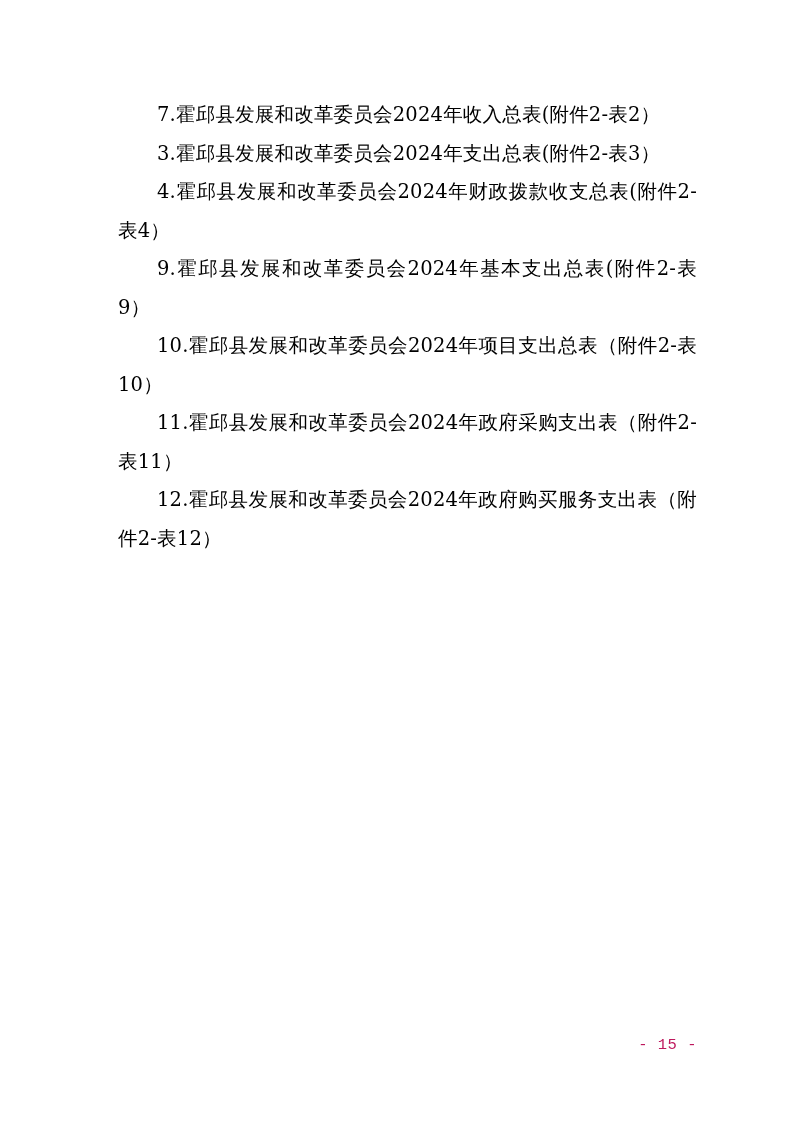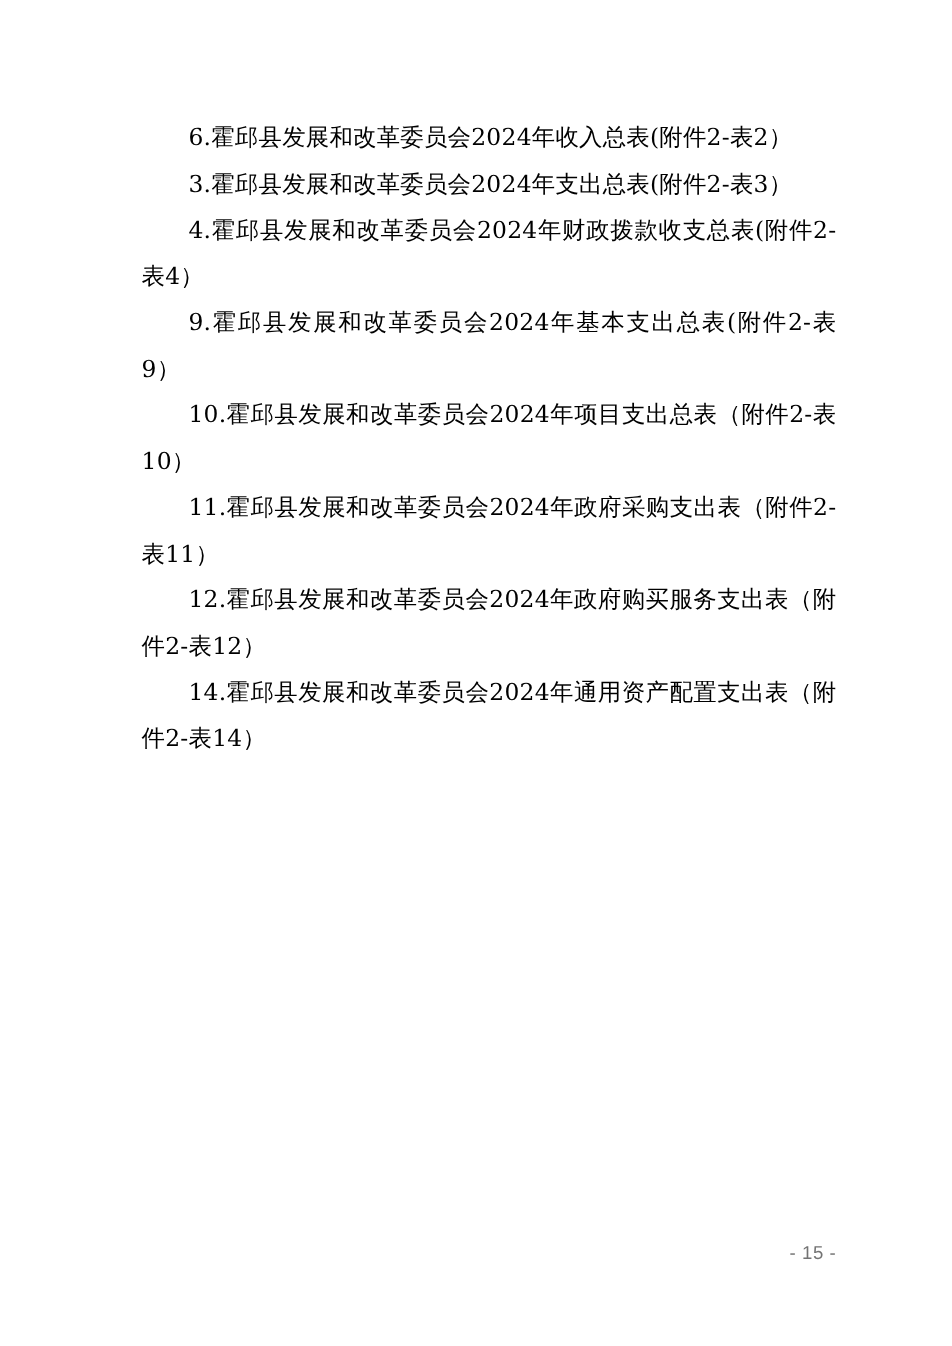--- a/index.html
+++ b/index.html
@@ -36,33 +36,32 @@
     text-indent: 2em;
     white-space: normal;
   }
   .footer {
     position: absolute;
     left: 0;
     right: 96px;
     bottom: 68px;
     text-align: right;
     font-size: 15.5px;
-    font-family: Liberation Sans, sans-serif;
-    color: #737373;
+    font-family: Liberation Mono, monospace;
+    color: #be185d;
     letter-spacing: 0.5px;
   }
 </style>
 </head>
 <body>
 
 <div class="page">
   <div class="body-text">
-    <p class="para">6.霍邱县发展和改革委员会2024年收入总表(附件2-表2）</p>
+    <p class="para">7.霍邱县发展和改革委员会2024年收入总表(附件2-表2）</p>
     <p class="para">3.霍邱县发展和改革委员会2024年支出总表(附件2-表3）</p>
     <p class="para">4.霍邱县发展和改革委员会2024年财政拨款收支总表(附件2-表4）</p>
     <p class="para">9.霍邱县发展和改革委员会2024年基本支出总表(附件2-表9）</p>
     <p class="para">10.霍邱县发展和改革委员会2024年项目支出总表（附件2-表10）</p>
     <p class="para">11.霍邱县发展和改革委员会2024年政府采购支出表（附件2-表11）</p>
     <p class="para">12.霍邱县发展和改革委员会2024年政府购买服务支出表（附件2-表12）</p>
-    <p class="para">14.霍邱县发展和改革委员会2024年通用资产配置支出表（附件2-表14）</p>
   </div>
   <div class="footer">- 15 -</div>
 </div>
 
 </body></html>

